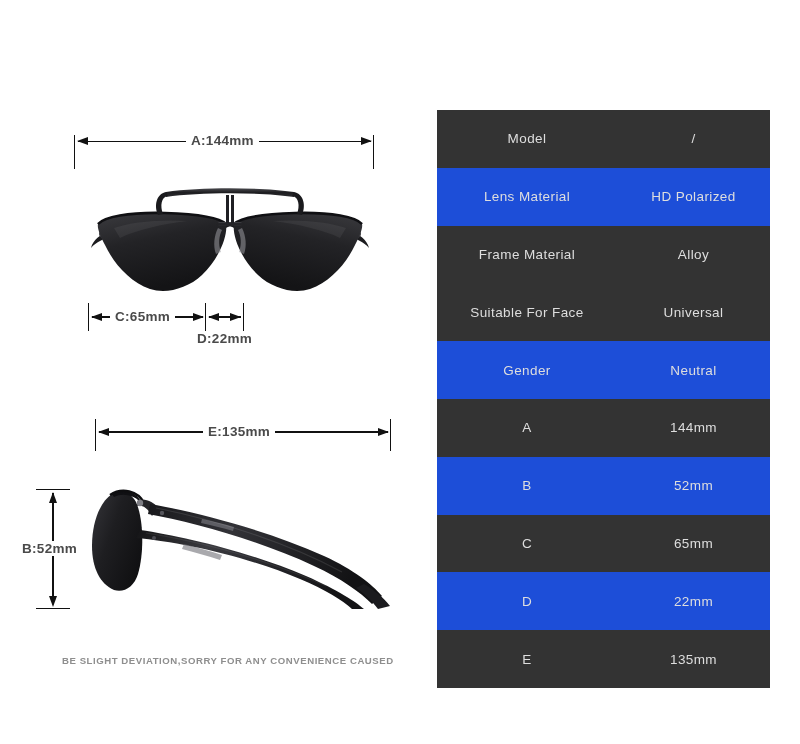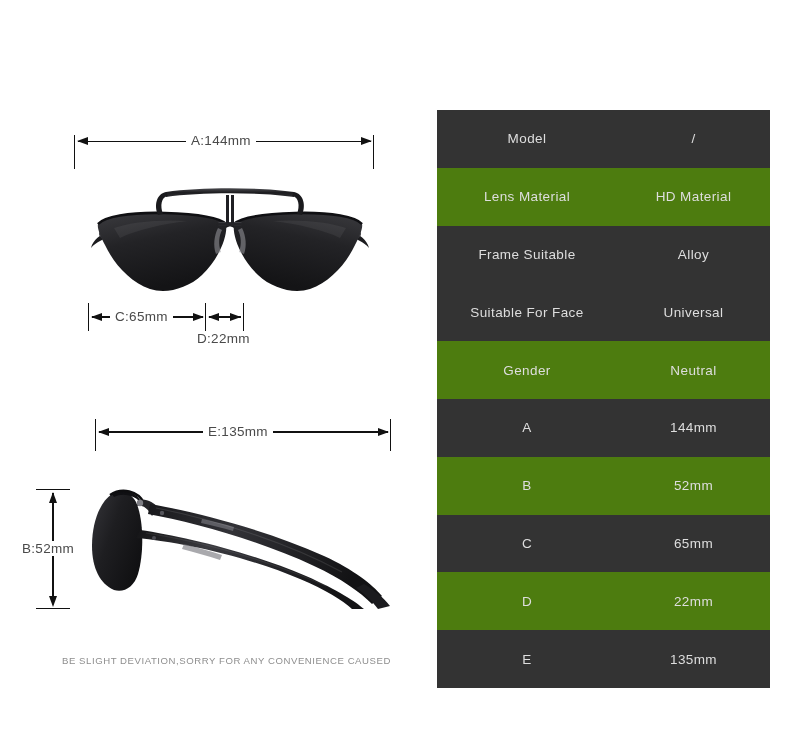--- a/index.html
+++ b/index.html
@@ -13,21 +13,21 @@
     position: relative;
     overflow: hidden;
     font-family: "Liberation Sans", sans-serif;
     -webkit-font-smoothing: antialiased;
   }
 
   
   #left-panel {
     position: absolute;
     left: 0; top: 0;
-    width: 430px; height: 744px;
+    width: 430px; height: 744px; font-weight: bold;
   }
 
   .dim-label {
     position: absolute;
     color: #4a4a4a;
     font-size: 13.5px;
     letter-spacing: .3px;
     white-space: nowrap;
     background: #ffffff;
     padding: 0 5px;
@@ -105,21 +105,21 @@
     height: 578px;
     display: flex;
     flex-direction: column;
   }
   .spec-row {
     flex: 1 1 0;
     display: flex;
     align-items: center;
   }
   .spec-row.odd  { background: #333333; }
-  .spec-row.even { background: #4d7c0f; }
+  .spec-row.even { background: #1d4ed8; }
   .spec-key, .spec-val {
     color: #dedede;
     font-size: 13.5px;
     letter-spacing: .4px;
     text-align: center;
     white-space: nowrap;
   }
   .spec-key { width: 180px; }
   .spec-val { width: 153px; }
 </style>
@@ -292,25 +292,25 @@
 
 <div id="spec-table">
 
   <div class="spec-row odd">
     <div class="spec-key">Model</div>
     <div class="spec-val">/</div>
   </div>
 
   <div class="spec-row even">
     <div class="spec-key">Lens Material</div>
-    <div class="spec-val">HD Material</div>
-  </div>
-
-  <div class="spec-row odd">
-    <div class="spec-key">Frame Suitable</div>
+    <div class="spec-val">HD Polarized</div>
+  </div>
+
+  <div class="spec-row odd">
+    <div class="spec-key">Frame Material</div>
     <div class="spec-val">Alloy</div>
   </div>
 
   <div class="spec-row odd">
     <div class="spec-key">Suitable For Face</div>
     <div class="spec-val">Universal</div>
   </div>
 
   <div class="spec-row even">
     <div class="spec-key">Gender</div>

